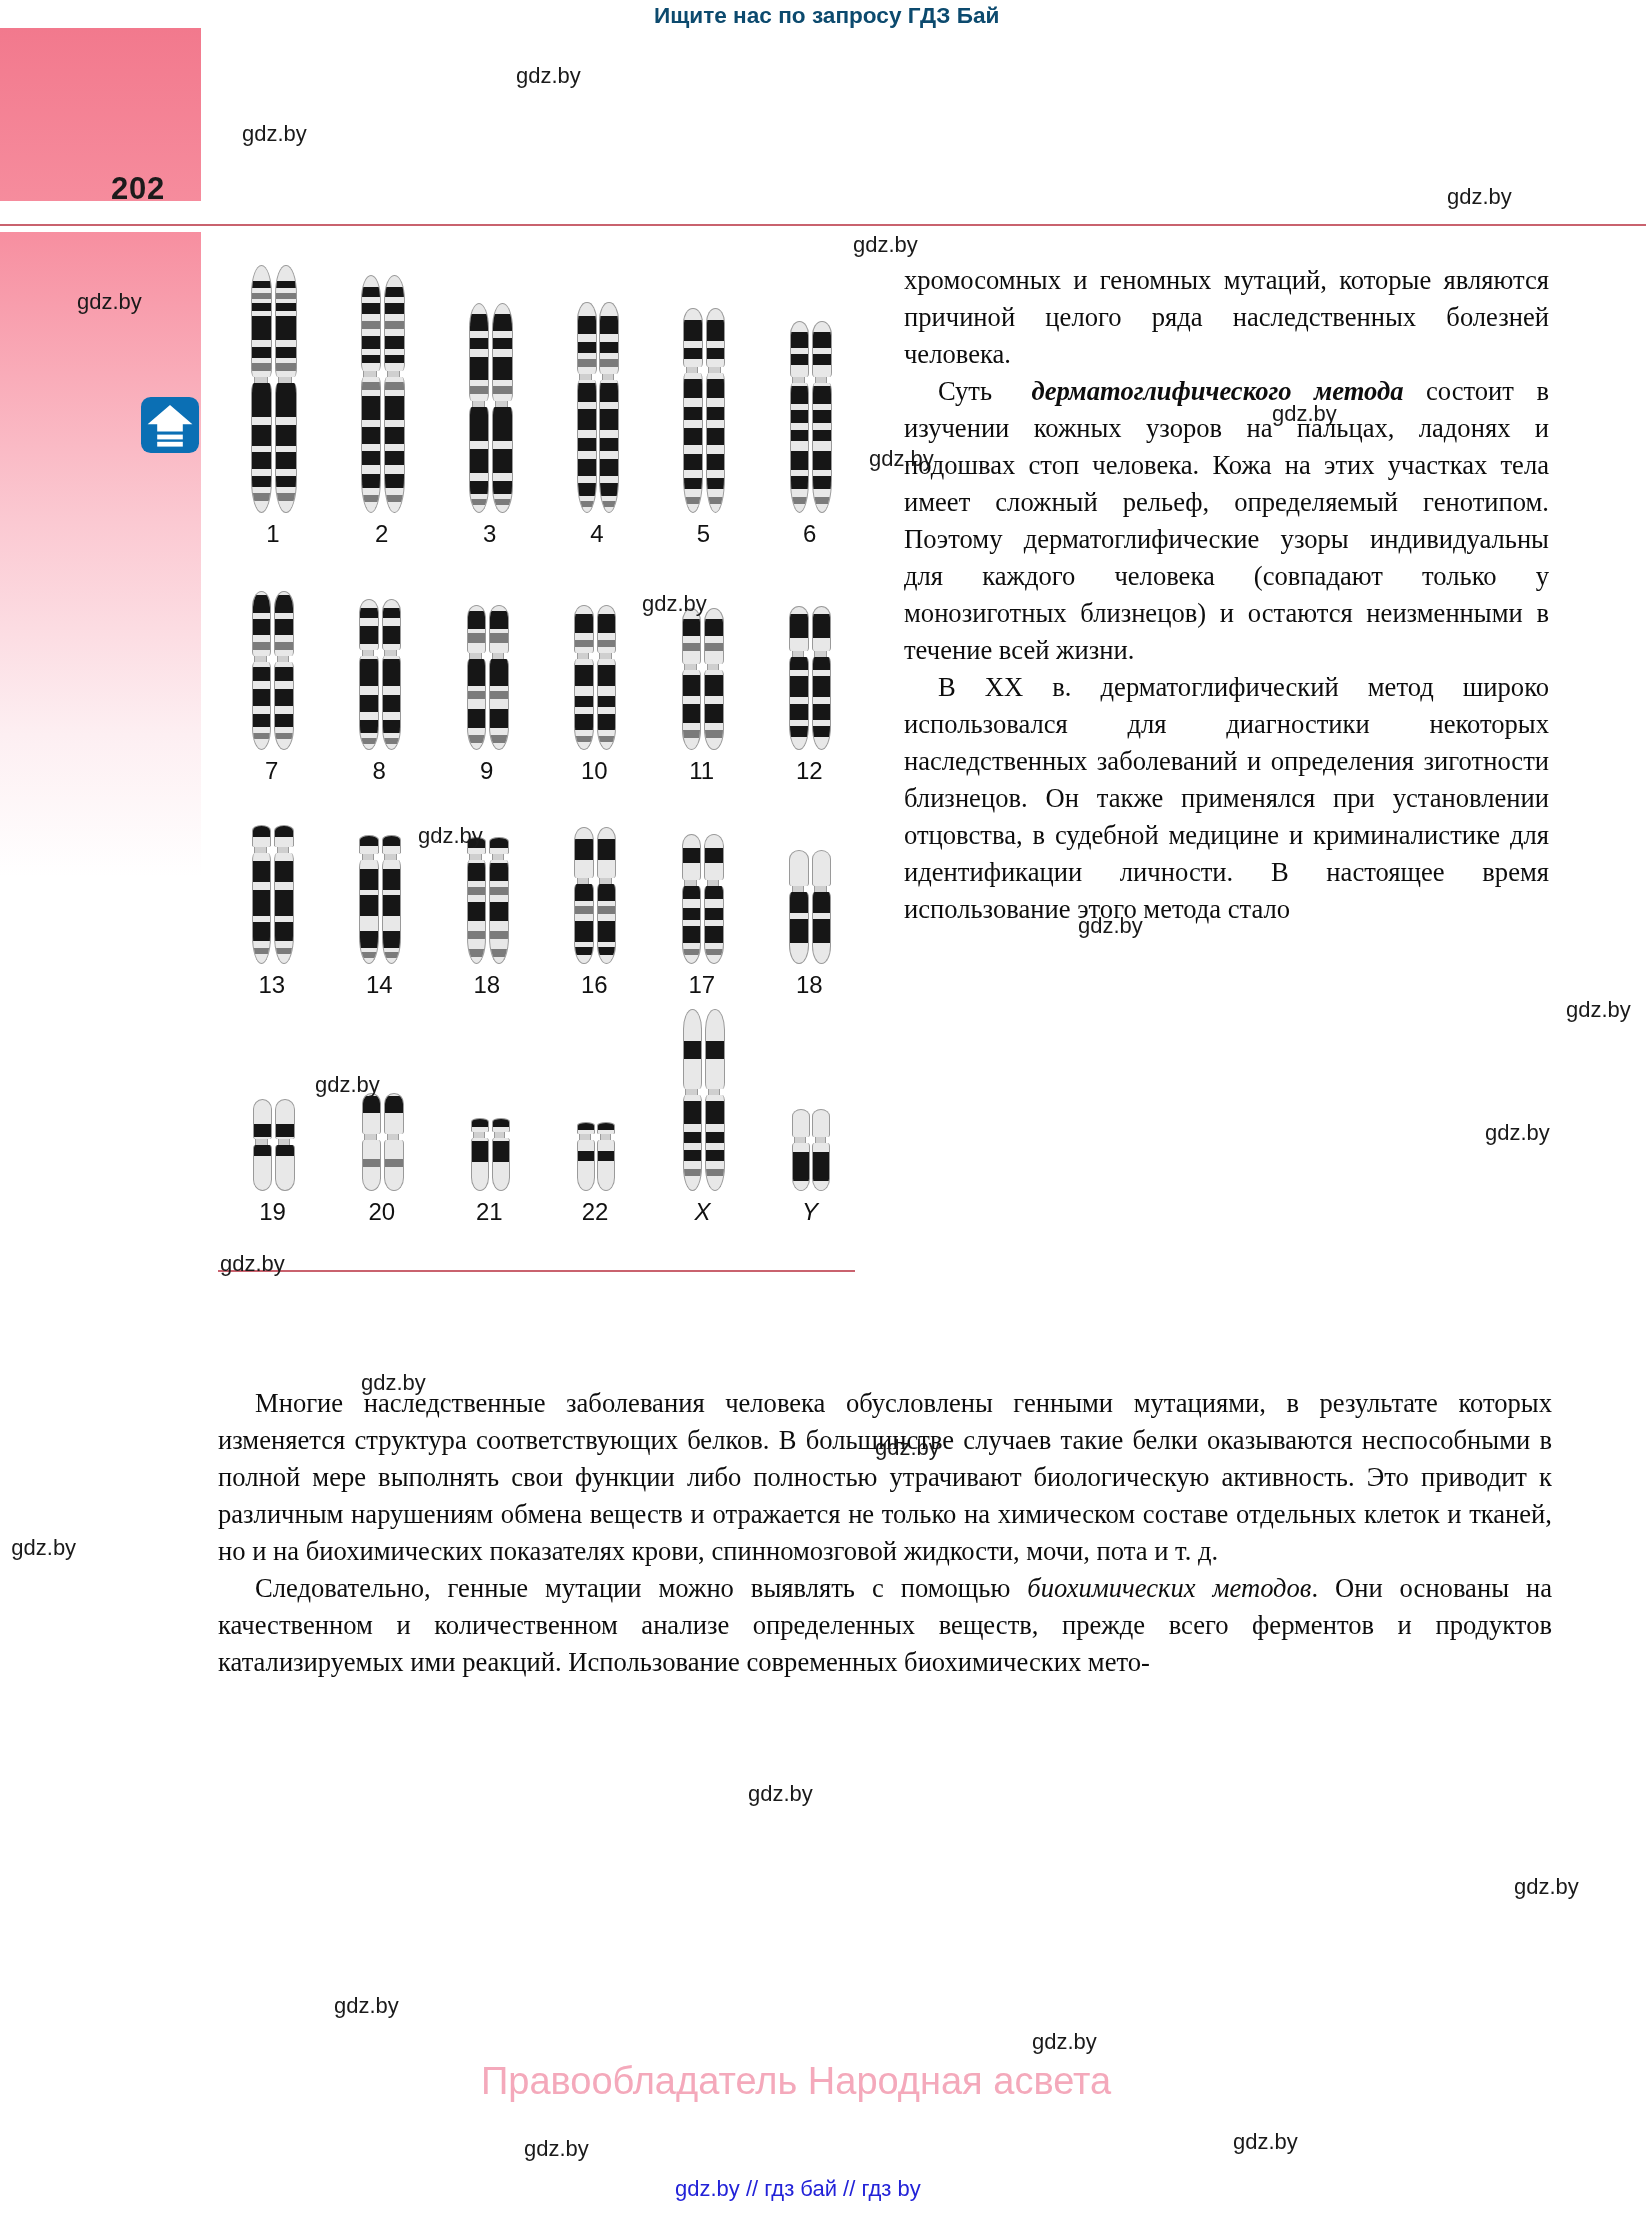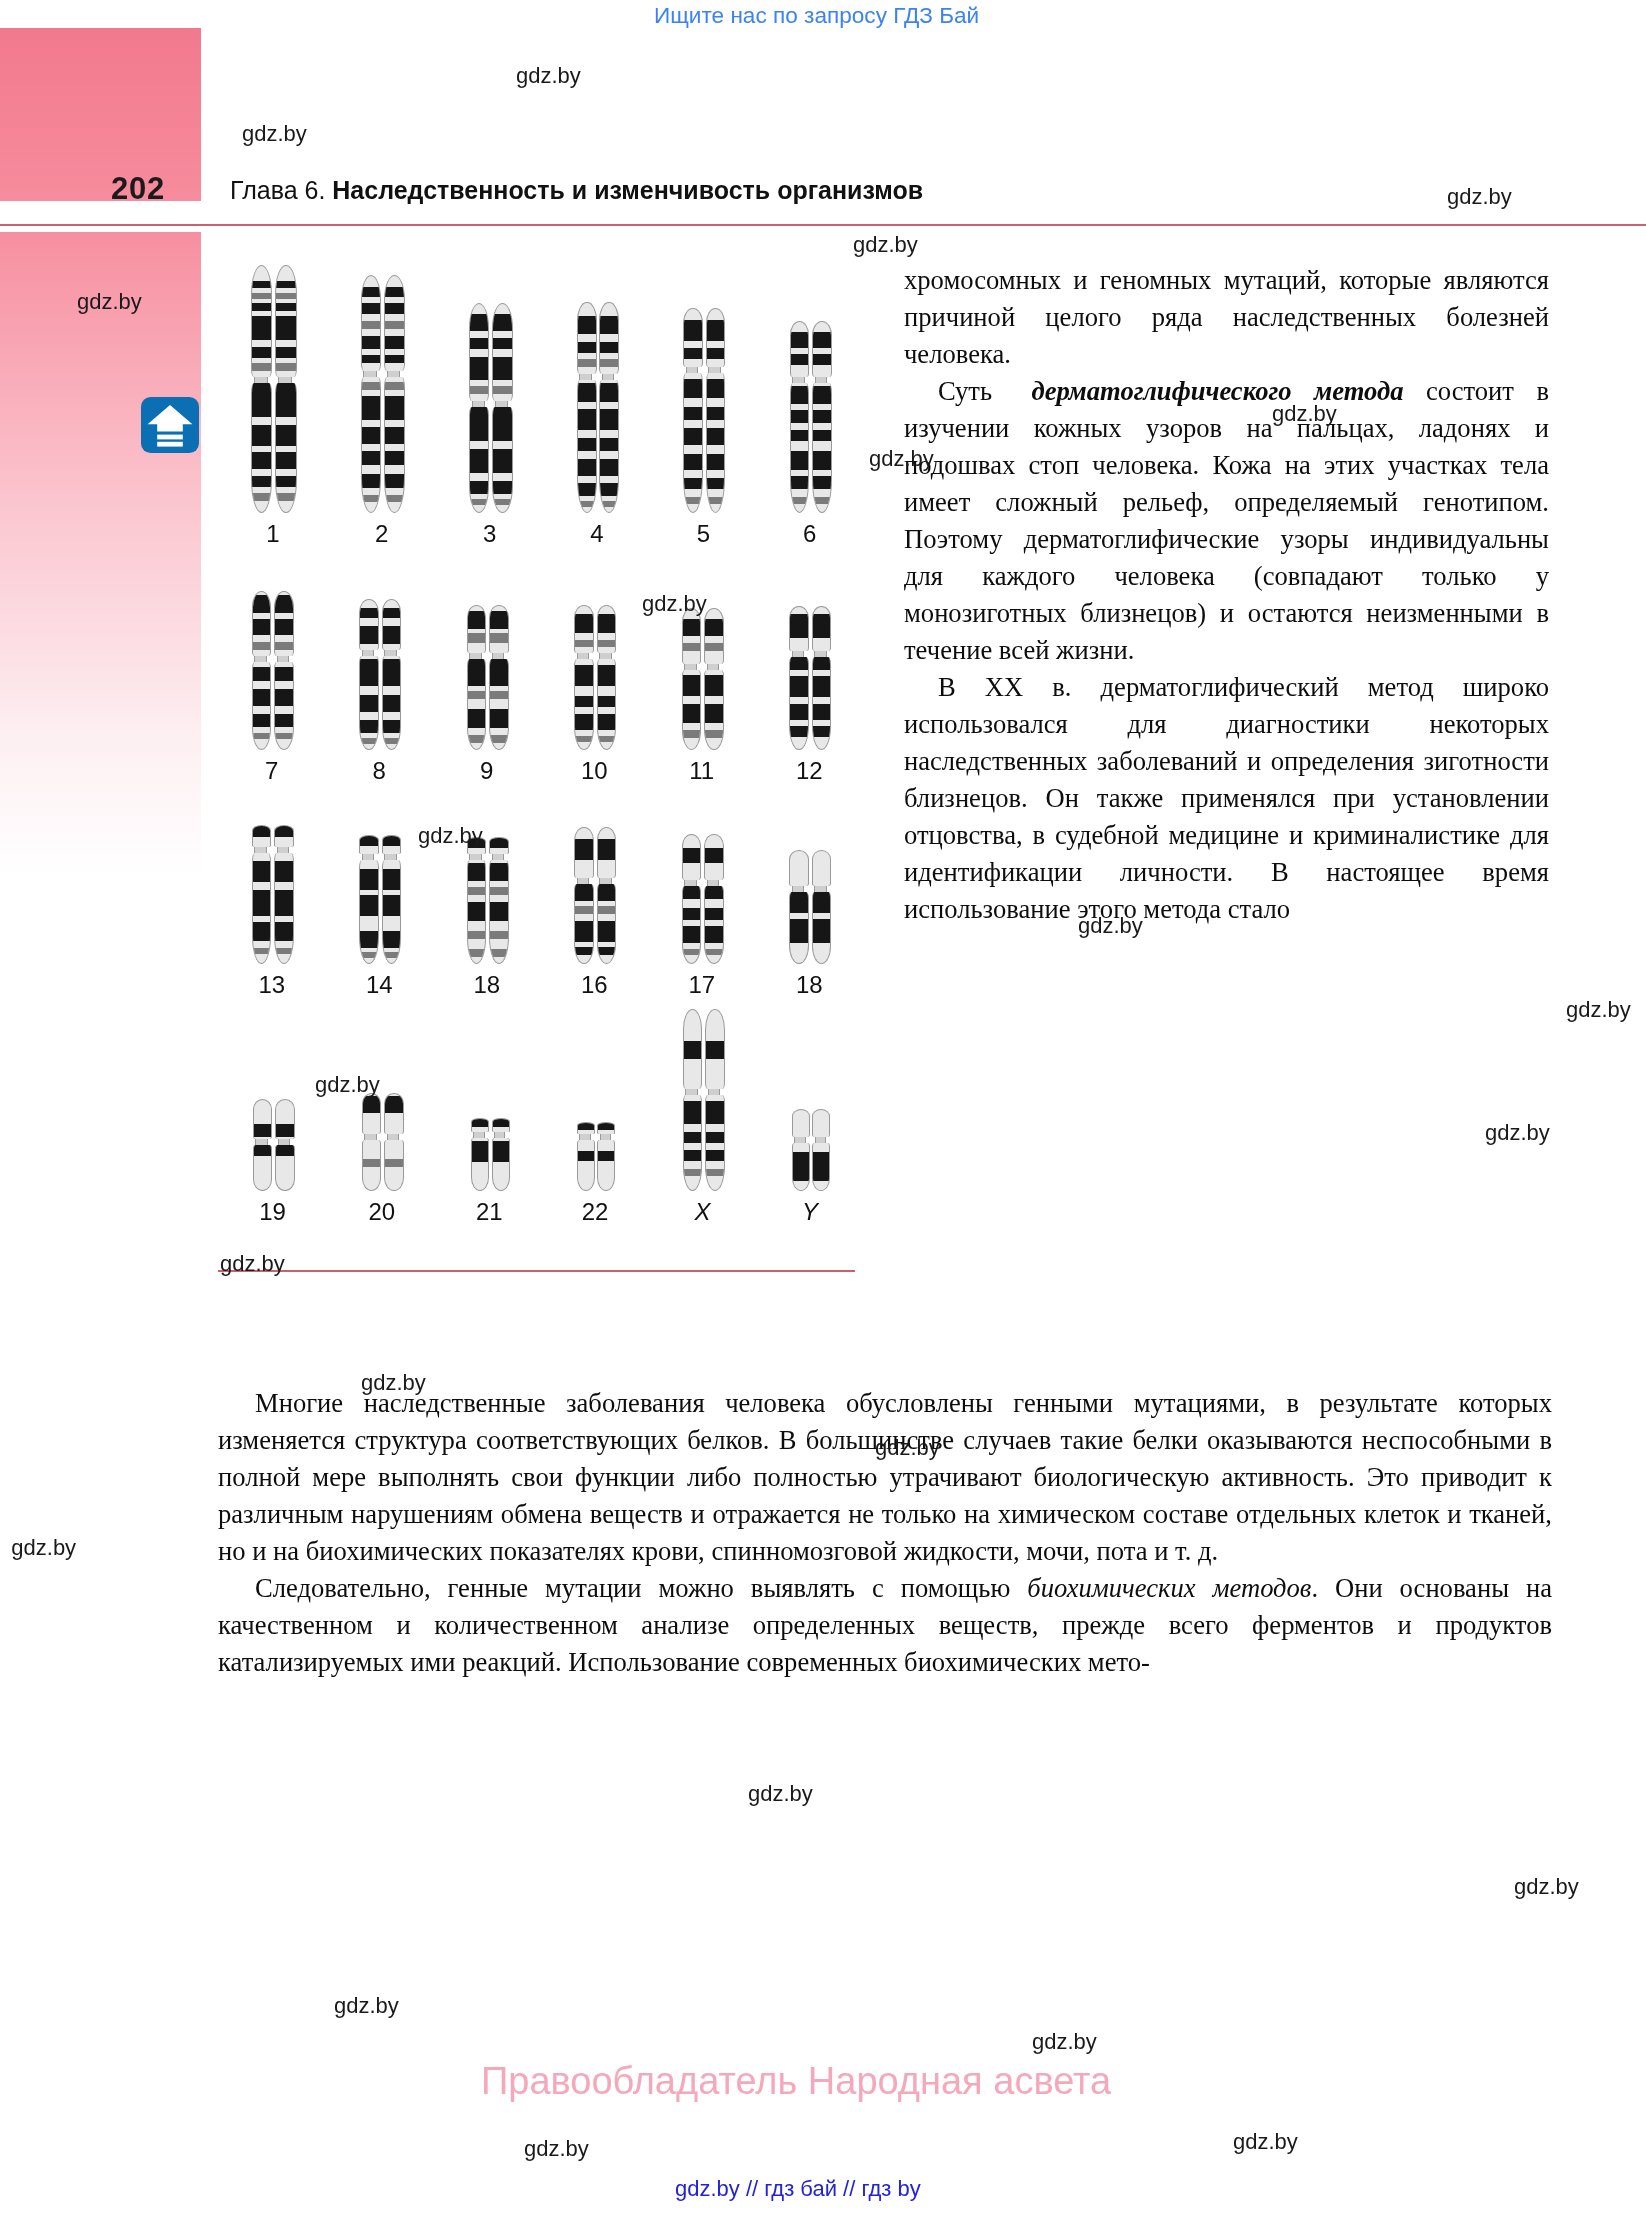--- a/index.html
+++ b/index.html
@@ -103,45 +103,41 @@
   .full-text p.indent{text-indent:37px;}
   .full-text i{font-style:italic;font-weight:normal;}
 
   
   .wm{
     position:absolute;font-family:"Liberation Sans",sans-serif;
     font-size:22px;color:#1a1a1a;white-space:nowrap;
   }
   .wm-top{
     position:absolute;font-family:"Liberation Sans",sans-serif;
-    font-size:22.6px;font-weight:normal;color:#3b82f6;white-space:nowrap;
+    font-size:22.6px;font-weight:bold;color:#0c4a6e;white-space:nowrap;
   }
   .wm-pink{
     position:absolute;font-family:"Liberation Sans",sans-serif;
     font-size:38px;color:#f4a9bb;white-space:nowrap;
   }
   .wm-blue{
     position:absolute;font-family:"Liberation Sans",sans-serif;
     font-size:22px;color:#2222d8;white-space:nowrap;
   }
 </style>
 </head>
 <body>
 
 <div class="page">
 
   <div class="left-band"></div>
   <div class="left-band-2"></div>
 
   <div class="header-rule"></div>
   <div class="page-number">202</div>
-  <div class="chapter-title">
-    <span>Глава 6.</span>
-    <b>Наследственность и изменчивость организмов</b>
-  </div>
 
   <div class="up-badge">
     <svg width="58" height="56" viewBox="0 0 72 70" aria-hidden="true">
       <path d="M36 10 L64 34 L52 34 L52 43 L20 43 L20 34 L8 34 Z" fill="#ffffff"></path>
       <rect x="20" y="47" width="32" height="6" fill="#ffffff"></rect>
       <rect x="20" y="56" width="32" height="6" fill="#ffffff"></rect>
     </svg>
   </div>
 
   <div class="figure">

